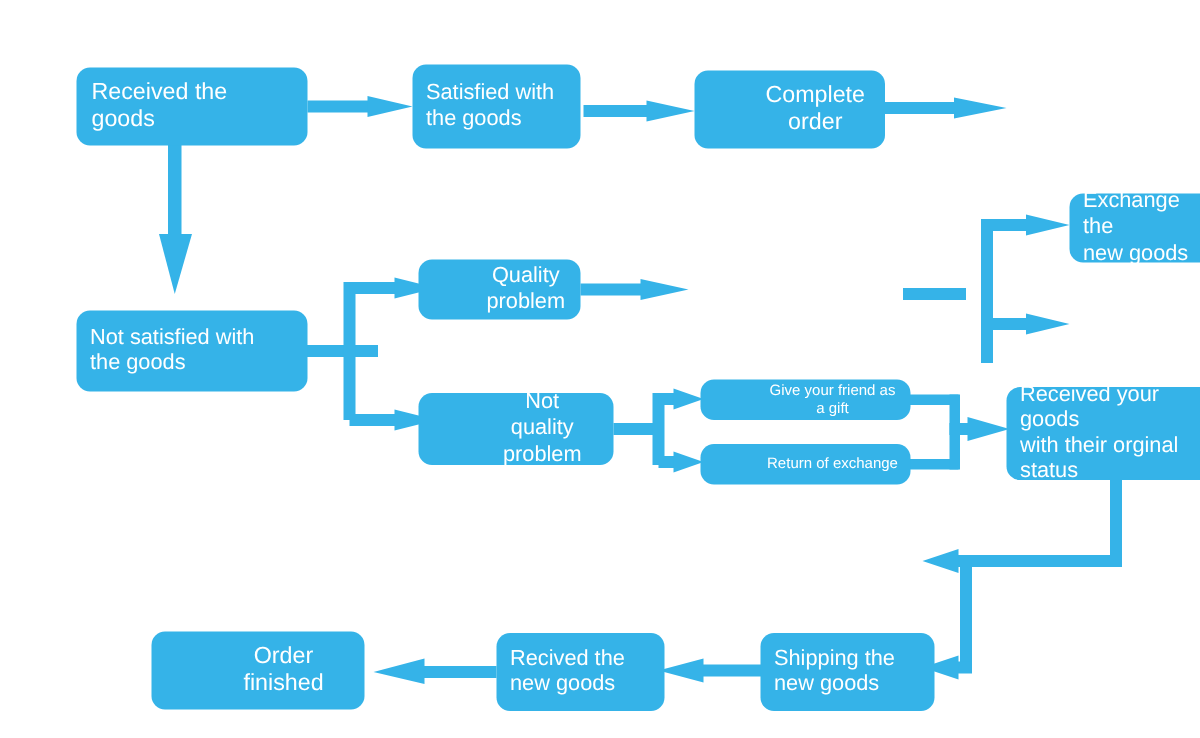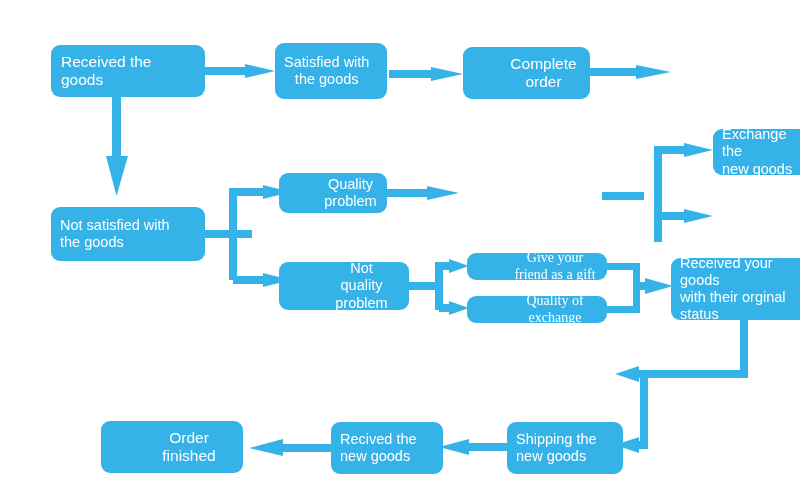--- a/index.html
+++ b/index.html
@@ -33,21 +33,21 @@
     display: flex;
     align-items: center;
     line-height: 1.18;
     white-space: pre-line;
     z-index: 3;
   }
   .node.center { justify-content: center; text-align: center; padding-left: 44px; }
   .node.left   { justify-content: flex-start; text-align: left; }
   .t16 { font-size: 15.5px; padding: 0 10px; }
   .t15 { font-size: 14.5px; padding: 0 9px; }
-  .t12 { font-size: 14px; padding: 0 8px; font-family: Liberation Serif, serif; }
+  .t12 { font-size: 10px; padding: 0 8px; }
 </style>
 </head>
 <body>
 
 <div id="canvas">
 
   <svg class="edges" viewBox="0 0 800 492" xmlns="http://www.w3.org/2000/svg">
     <g fill="#35b3e8" stroke="none">
 
       <rect x="166" y="67" width="44" height="8"></rect>
@@ -116,21 +116,21 @@
 
       <rect x="240" y="444" width="52" height="8"></rect>
       <polygon points="244,439 244,456 210,448"></polygon>
     </g>
   </svg>
 
   <div class="node left t16" style="left:12px; top:45px; width:154px; height:52px;">
     <span>Received the goods</span>
   </div>
 
-  <div class="node left t15" style="left:236px; top:43px; width:112px; height:56px;text-align:center;">
+  <div class="node left t15" style="left:236px; top:43px; width:112px; height:56px;">
     <span>Satisfied with
 the goods</span>
   </div>
 
   <div class="node center t16" style="left:424px; top:47px; width:127px; height:52px;">
     <span>Complete order</span>
   </div>
 
 
   <div class="node left t15" style="left:12px; top:207px; width:154px; height:54px;">
@@ -152,21 +152,21 @@
   <div class="node center t15" style="left:240px; top:262px; width:130px; height:48px;">
     <span>Not
 quality problem</span>
   </div>
 
   <div class="node center t12" style="left:428px; top:253px; width:140px; height:27px;">
     <span>Give your friend as a gift</span>
   </div>
 
   <div class="node center t12" style="left:428px; top:296px; width:140px; height:27px;">
-    <span>Quality of exchange</span>
+    <span>Return of exchange</span>
   </div>
 
   <div class="node left t15" style="left:632px; top:258px; width:150px; height:62px;">
     <span>Received your goods
 with their orginal
 status</span>
   </div>
 
 
   <div class="node left t15" style="left:468px; top:422px; width:116px; height:52px;">

